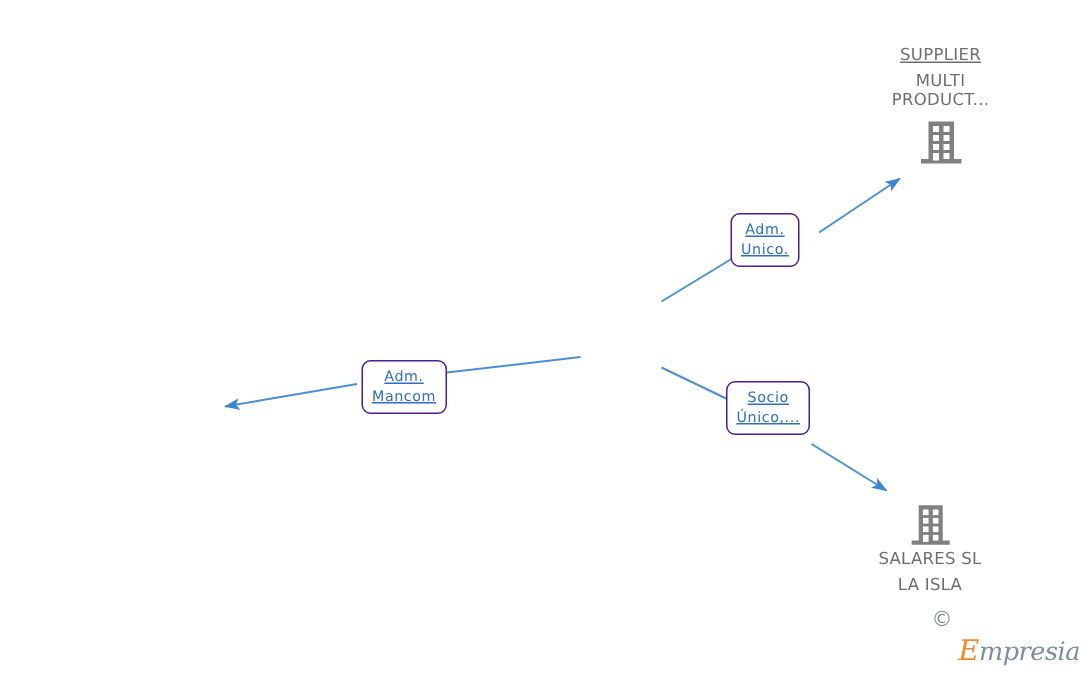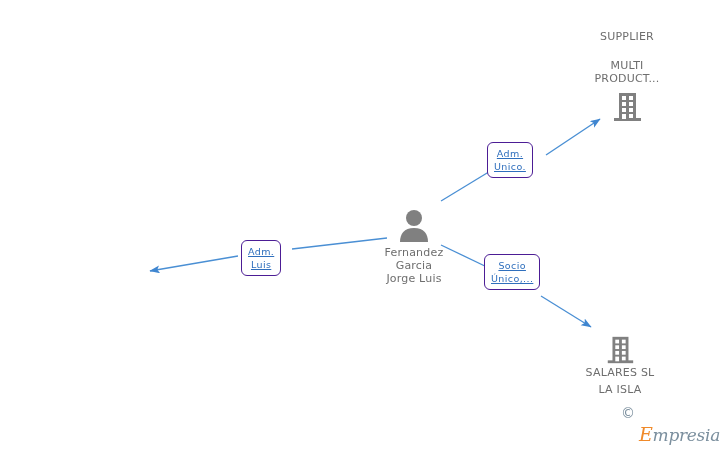--- a/index.html
+++ b/index.html
@@ -40,21 +40,21 @@
   }
   .node-label.gray {
     color: #6e6e6e;
     font-weight: normal;
   }
   .node-label.highlight {
     color: #f4603e;
     font-weight: bold;
     letter-spacing: .3px;
   }
-  .label-above { margin-bottom: 16px; }
+  .label-above { margin-bottom: 4px; text-decoration: underline; }
   .label-below { margin-top: 4px; }
 
   
   .edge-badge {
     position: absolute;
     box-sizing: border-box;
     background: #ffffff;
     border: 1px solid #4c1d95;
     border-radius: 6px;
     color: #2f6fbd;
@@ -135,29 +135,20 @@
       <rect x="19" y="6" width="4" height="4" fill="#ffffff"></rect>
       <rect x="12" y="12" width="4" height="4" fill="#ffffff"></rect>
       <rect x="19" y="12" width="4" height="4" fill="#ffffff"></rect>
       <rect x="12" y="18" width="4" height="4" fill="#ffffff"></rect>
       <rect x="19" y="18" width="4" height="4" fill="#ffffff"></rect>
       <rect x="12" y="24" width="4" height="5" fill="#ffffff"></rect>
       <rect x="19" y="24" width="4" height="4" fill="#ffffff"></rect>
     </svg>
   </div>
 
-  <div class="node" style="left:364px; top:208px; width:100px;">
-    <svg class="node-icon" width="32" height="34" viewBox="0 0 32 34" xmlns="http://www.w3.org/2000/svg">
-      <circle cx="16" cy="10" r="8" fill="#808080"></circle>
-      <path d="M16 20 C6 20 2 26 2 34 L30 34 C30 26 26 20 16 20 Z" fill="#808080"></path>
-    </svg>
-    <span class="node-label gray label-below">Fernandez</span>
-    <span class="node-label gray">Garcia</span>
-    <span class="node-label gray">Jorge Luis</span>
-  </div>
 
 
   <div class="node" style="left:568px; top:334px; width:104px;">
     <svg class="node-icon" width="32" height="32" viewBox="0 0 34 34" xmlns="http://www.w3.org/2000/svg">
       <rect x="9" y="3" width="17" height="26" fill="#808080"></rect>
       <rect x="4" y="28" width="27" height="3" fill="#808080"></rect>
       <rect x="12" y="6" width="4" height="4" fill="#ffffff"></rect>
       <rect x="19" y="6" width="4" height="4" fill="#ffffff"></rect>
       <rect x="12" y="12" width="4" height="4" fill="#ffffff"></rect>
       <rect x="19" y="12" width="4" height="4" fill="#ffffff"></rect>
@@ -170,21 +161,21 @@
     <span class="node-label gray label-below">LA ISLA</span>
   </div>
 
   <div class="edge-badge" style="left:487px; top:142px;">
     <span>Adm.</span>
     <span>Unico.</span>
   </div>
 
   <div class="edge-badge" style="left:241px; top:240px;">
     <span>Adm.</span>
-    <span>Luis</span>
+    <span>Mancom</span>
   </div>
 
   <div class="edge-badge" style="left:484px; top:254px;">
     <span>Socio</span>
     <span>Único,...</span>
   </div>
 
   <div id="watermark">
     <span class="copy">©</span>
     <span class="brand"><span class="cap">E</span><span>mpresia</span></span>

